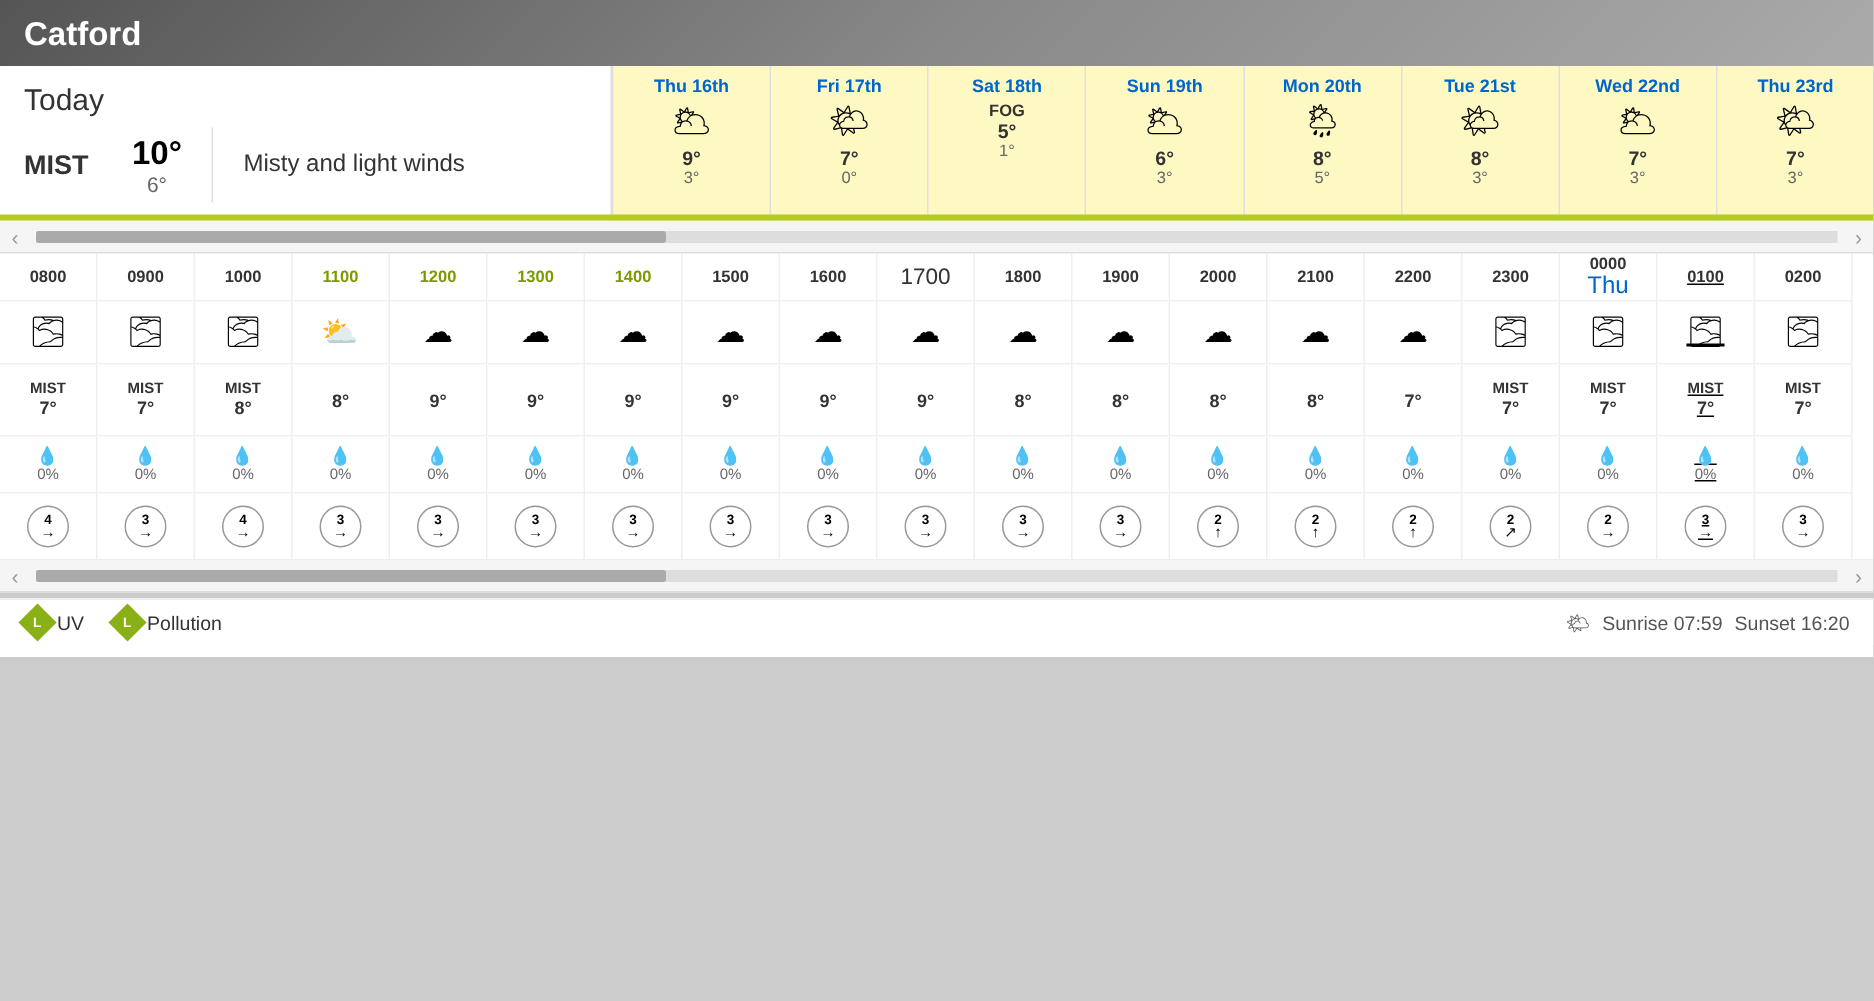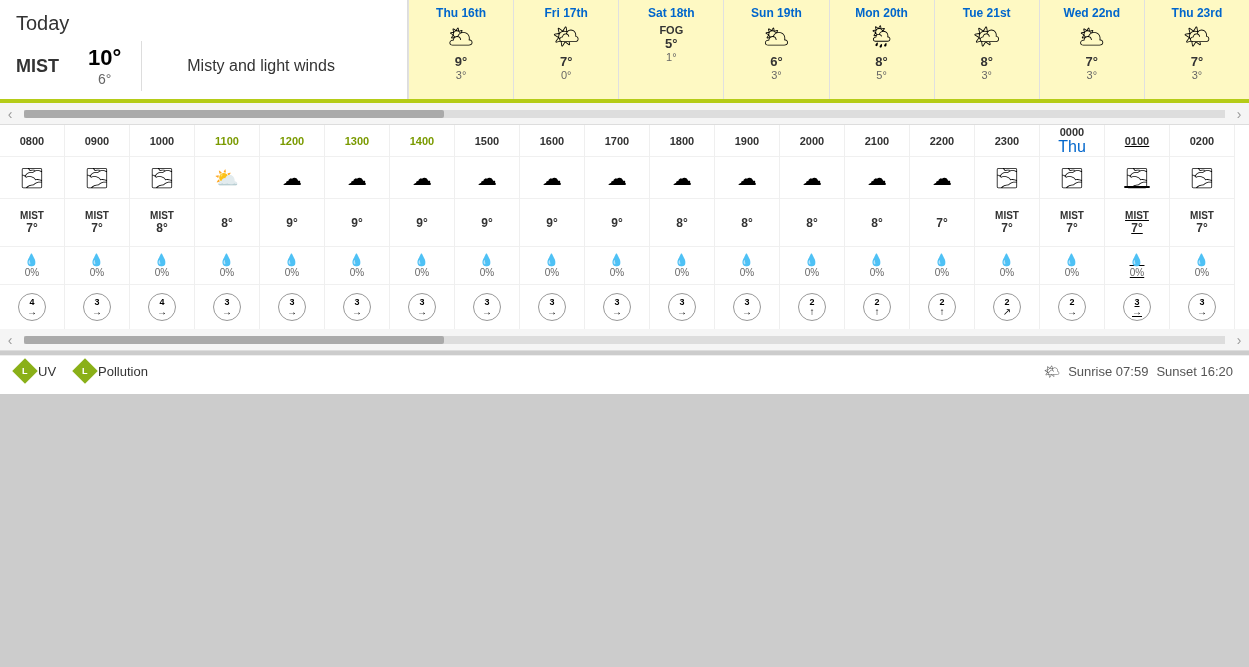--- a/index.html
+++ b/index.html
@@ -73,21 +73,20 @@
     .today-divider {
       width: 1px;
       height: 50px;
       background: #ddd;
       margin: 0 8px;
     }
 
     .today-desc {
       font-size: 16px;
       color: #333;
-      margin-left: 25px;
     }
 
     
     .forecast-days {
       display: flex;
       flex: 1;
       overflow: hidden;
     }
 
     .forecast-day {
@@ -249,20 +248,23 @@
     .hourly-inner {
       display: flex;
       min-width: max-content;
     }
   </style>
 </head>
 <body>
 
 <div>
 
+  <div class="header">
+    <span>Catford</span>
+  </div>
 
   <div class="top-section">
     <div class="today-panel">
       <div class="today-label">Today</div>
       <div class="today-body">
         <div class="today-condition">MIST</div>
         <div class="today-temps">
           <span class="today-high">10°</span>
           <span class="today-low">6°</span>
         </div>
@@ -531,21 +533,21 @@
           </div>
           <div style="height: 44px; display: flex; align-items: center; justify-content: center; width: 100%;">
       <div style="width:28px;height:28px;border-radius:50%;border:1px solid #999;display:flex;flex-direction:column;align-items:center;justify-content:center;">
         <span style="font-size:9px;font-weight:bold;line-height:1">3</span>
         <span style="font-size:10px;line-height:1">→</span>
       </div>
           </div>
         </div>
         <div style="display: flex; flex-direction: column; align-items: center; width: 65px; min-width: 65px; border-right: 1px solid rgb(239, 239, 239);">
           <div style="height: 32px; display: flex; flex-direction: column; align-items: center; justify-content: center; width: 100%; border-bottom: 1px solid rgb(240, 240, 240);">
-            <span style="font-size:11px;font-weight:700;color:#333">1700</span>
+            <span style="font-size:15px;font-weight:400;color:#333">1700</span>
       </div>
           <div style="height: 42px; display: flex; align-items: center; justify-content: center; width: 100%; border-bottom: 1px solid rgb(240, 240, 240);">
             <span style="font-size:20px">☁</span>
           </div>
           <div style="height: 48px; display: flex; flex-direction: column; align-items: center; justify-content: center; width: 100%; border-bottom: 1px solid rgb(240, 240, 240);">
             <span style="font-size:12px;font-weight:bold;color:#333">9°</span>
           </div>
           <div style="height: 38px; display: flex; flex-direction: column; align-items: center; justify-content: center; width: 100%; border-bottom: 1px solid rgb(240, 240, 240);">
       <span style="font-size:12px;color:#aaa">💧</span>
       <span style="font-size:10px;color:#666">0%</span>

